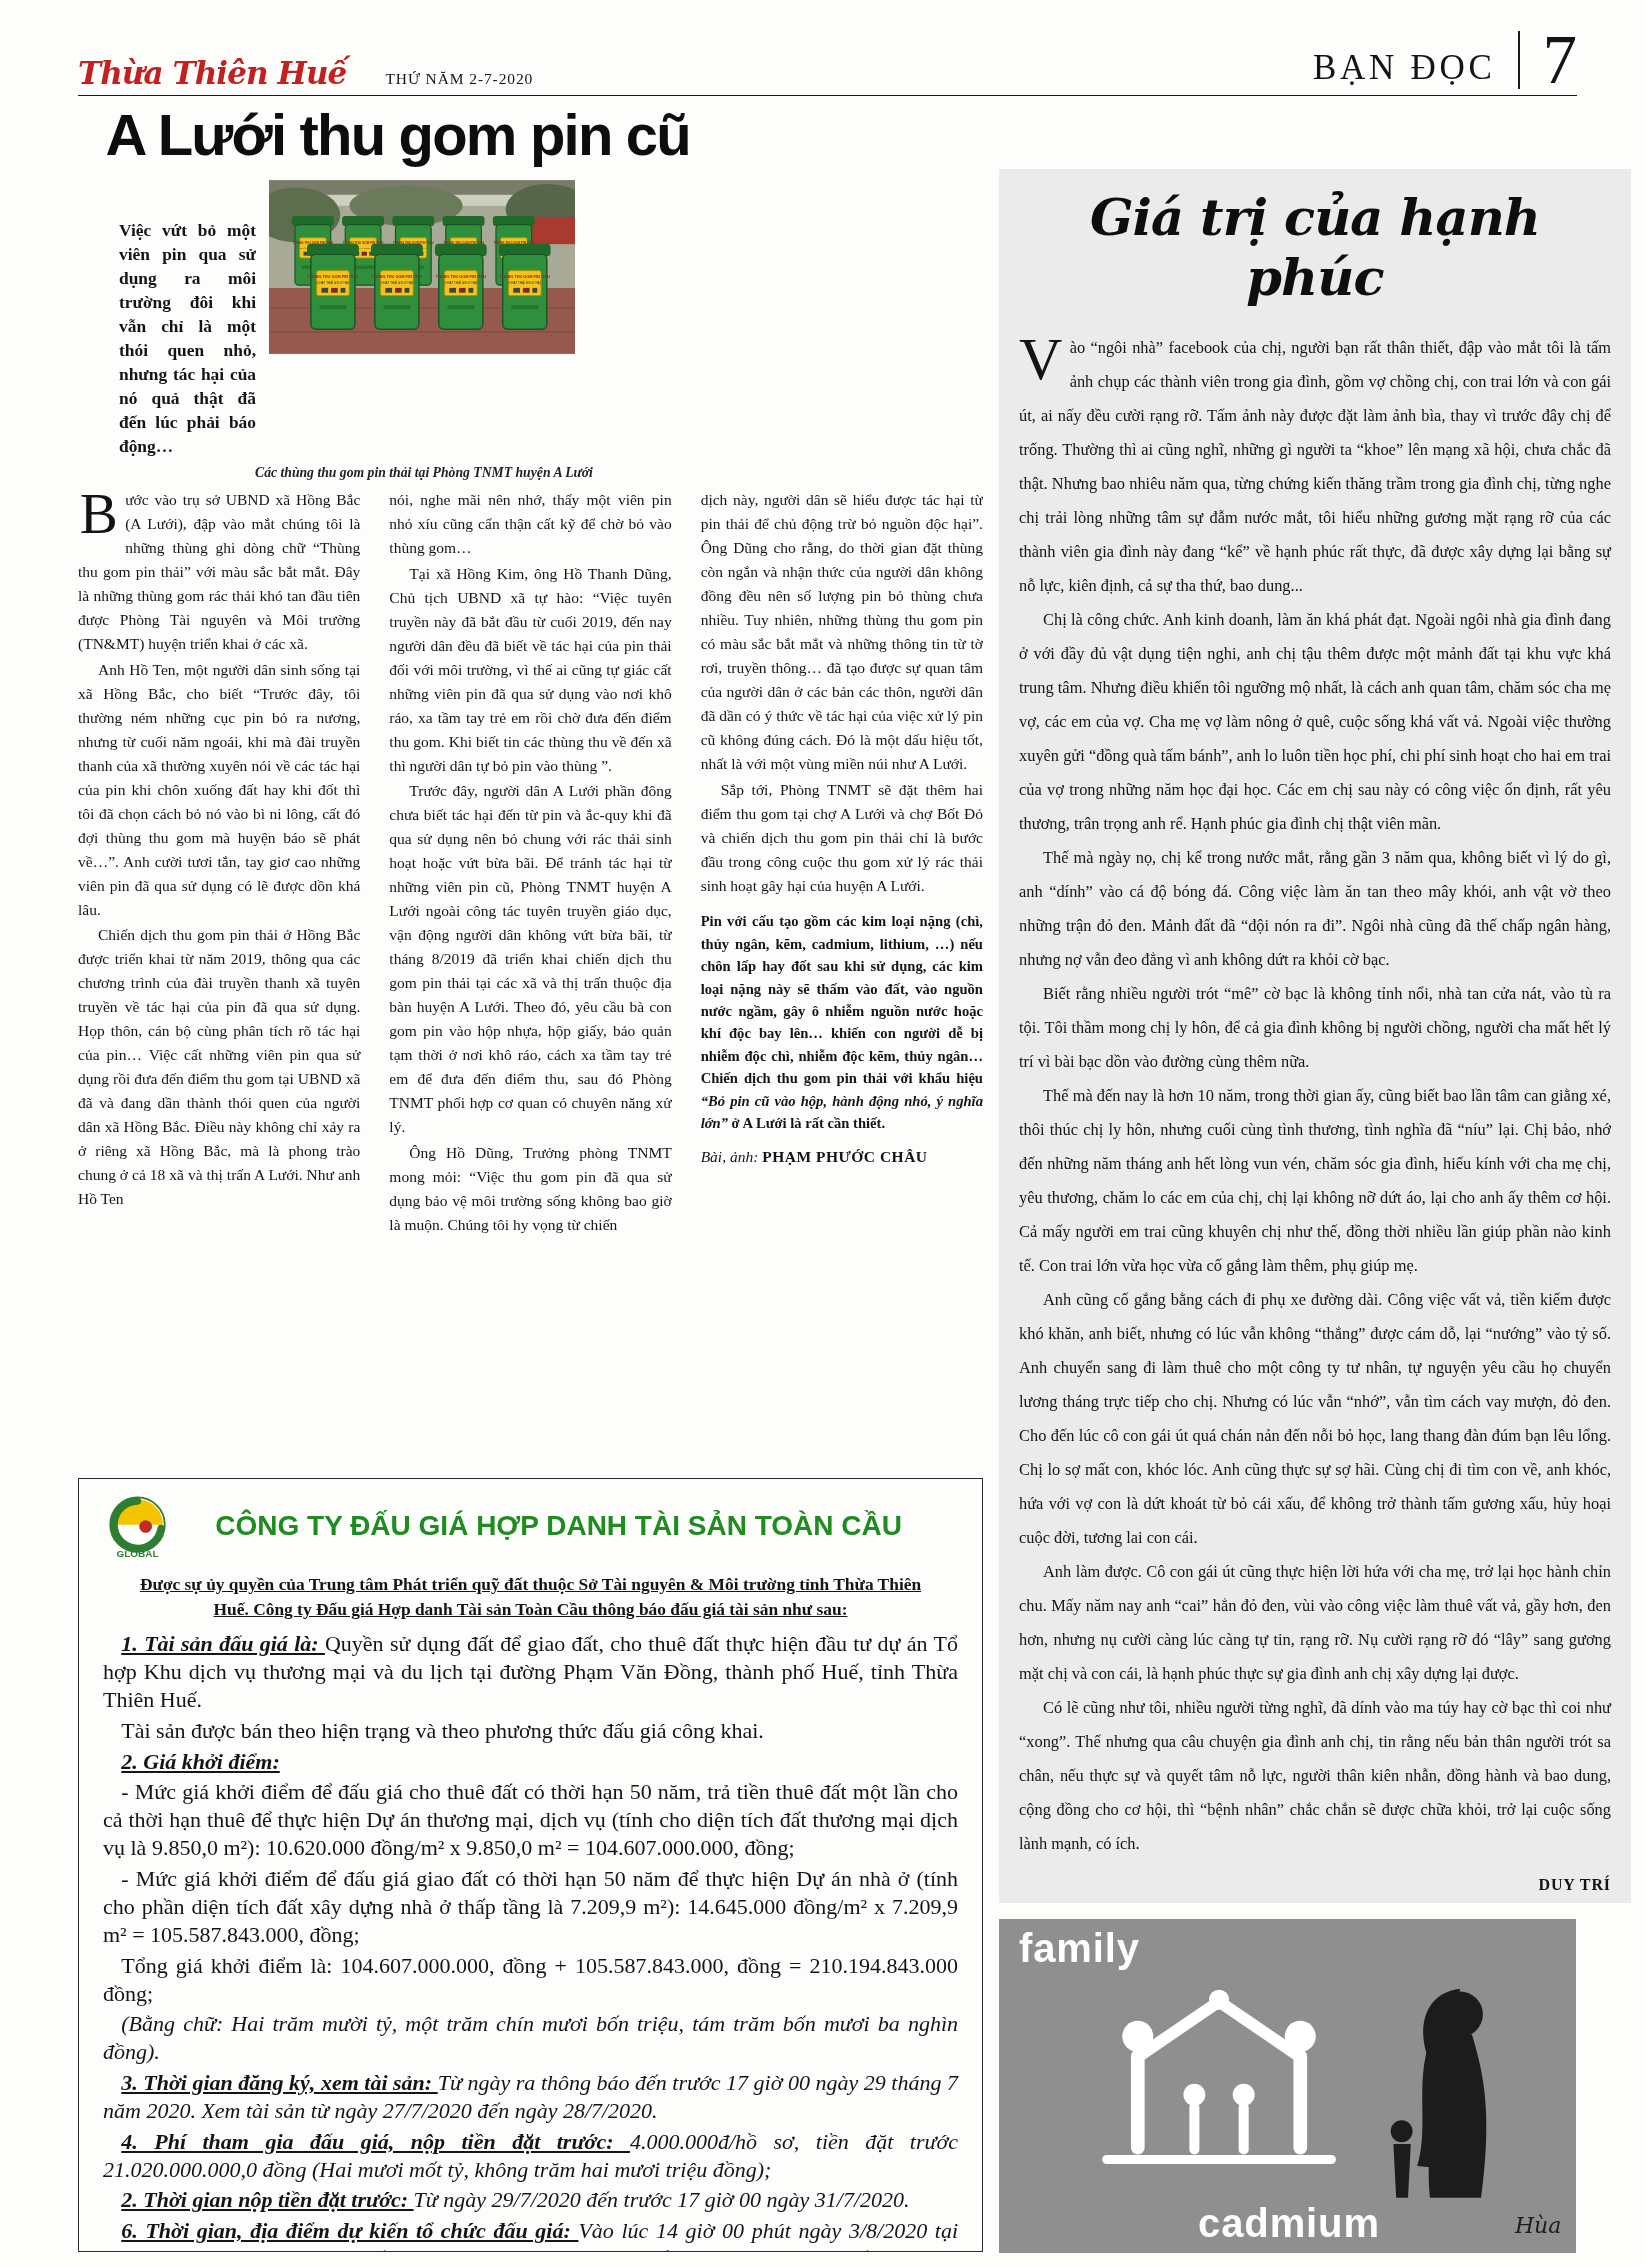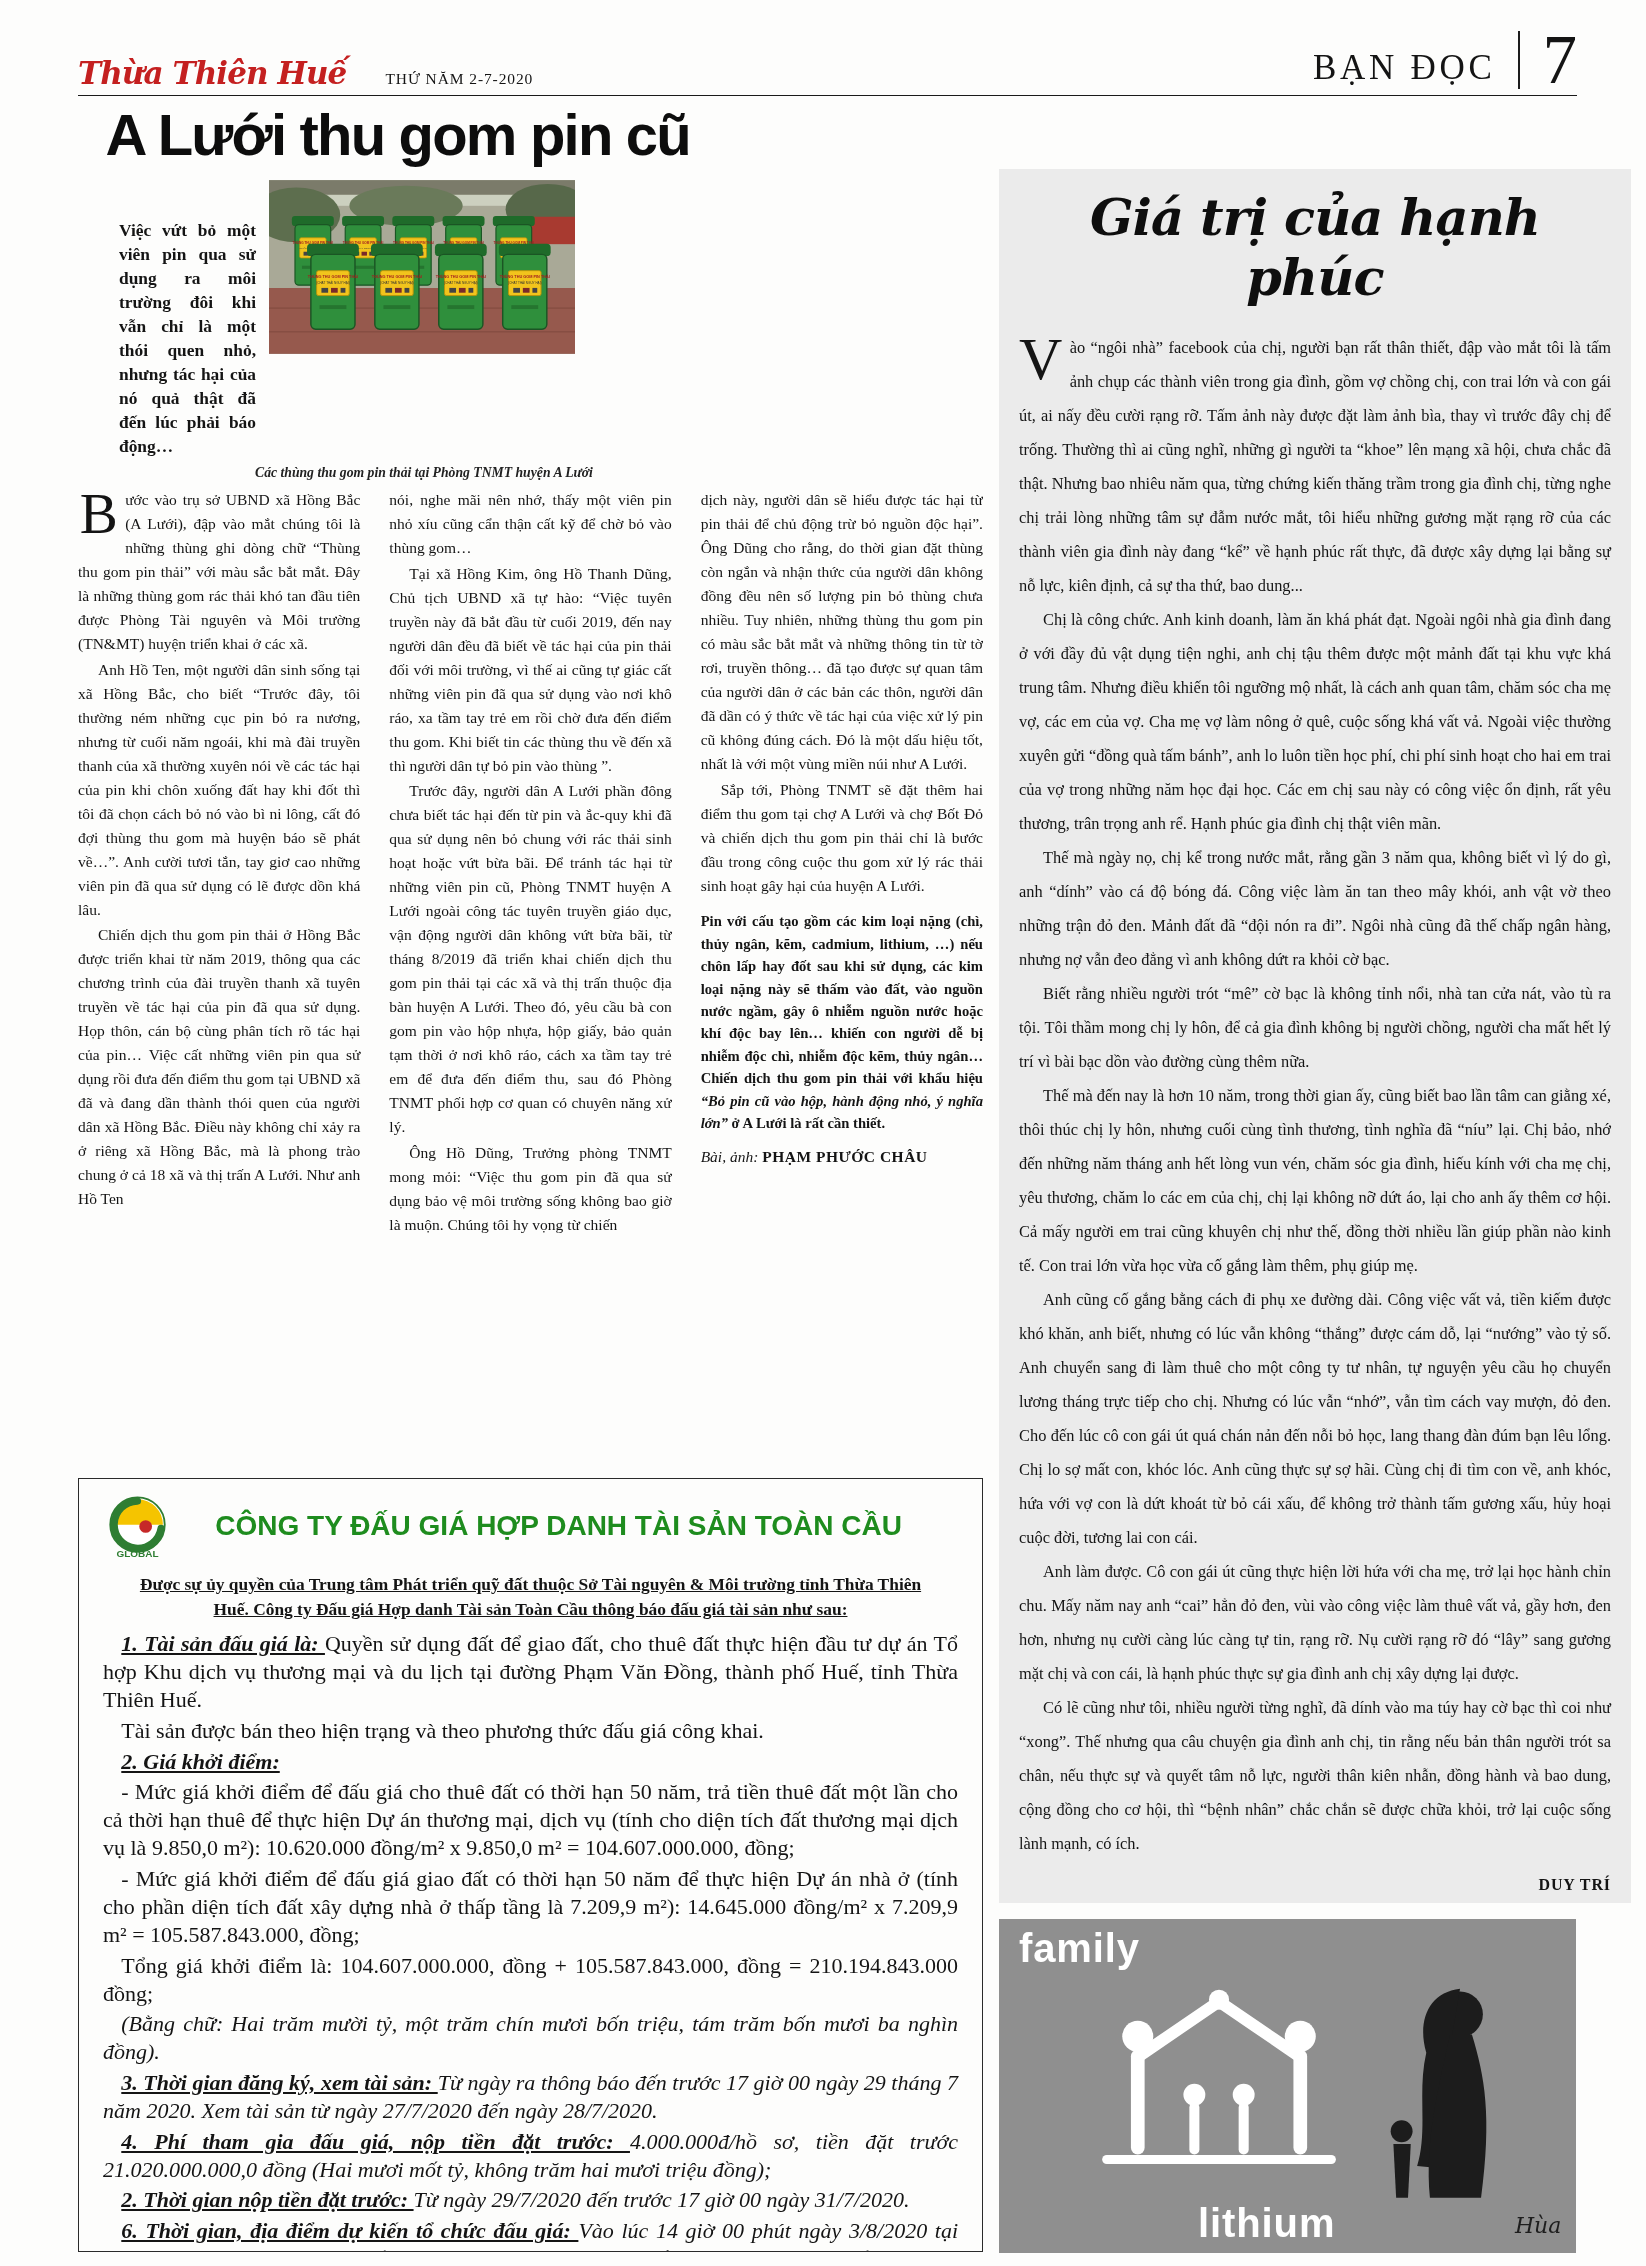--- a/index.html
+++ b/index.html
@@ -208,18 +208,18 @@
 
       <g fill="#1c1c1c">
         <circle cx="505" cy="104" r="25"></circle>
         <path d="M505 76 C470 80 458 112 468 146 C458 190 470 230 458 270 L478 272 C490 222 484 184 492 152 Z"></path>
         <path d="M494 126 L518 126 C532 172 540 215 528 305 L472 305 C466 242 482 182 494 126 Z"></path>
         <circle cx="441" cy="232" r="12"></circle>
         <path d="M432 246 L451 246 L448 305 L435 305 Z"></path>
       </g>
     </svg>
     <div class="g-family">family</div>
-    <div class="g-facebook">lithium</div>
+    <div class="g-facebook">cadmium</div>
     <div class="g-sign">Hùa</div>
   </section>
 
 </div>
 
 
 </body></html>

